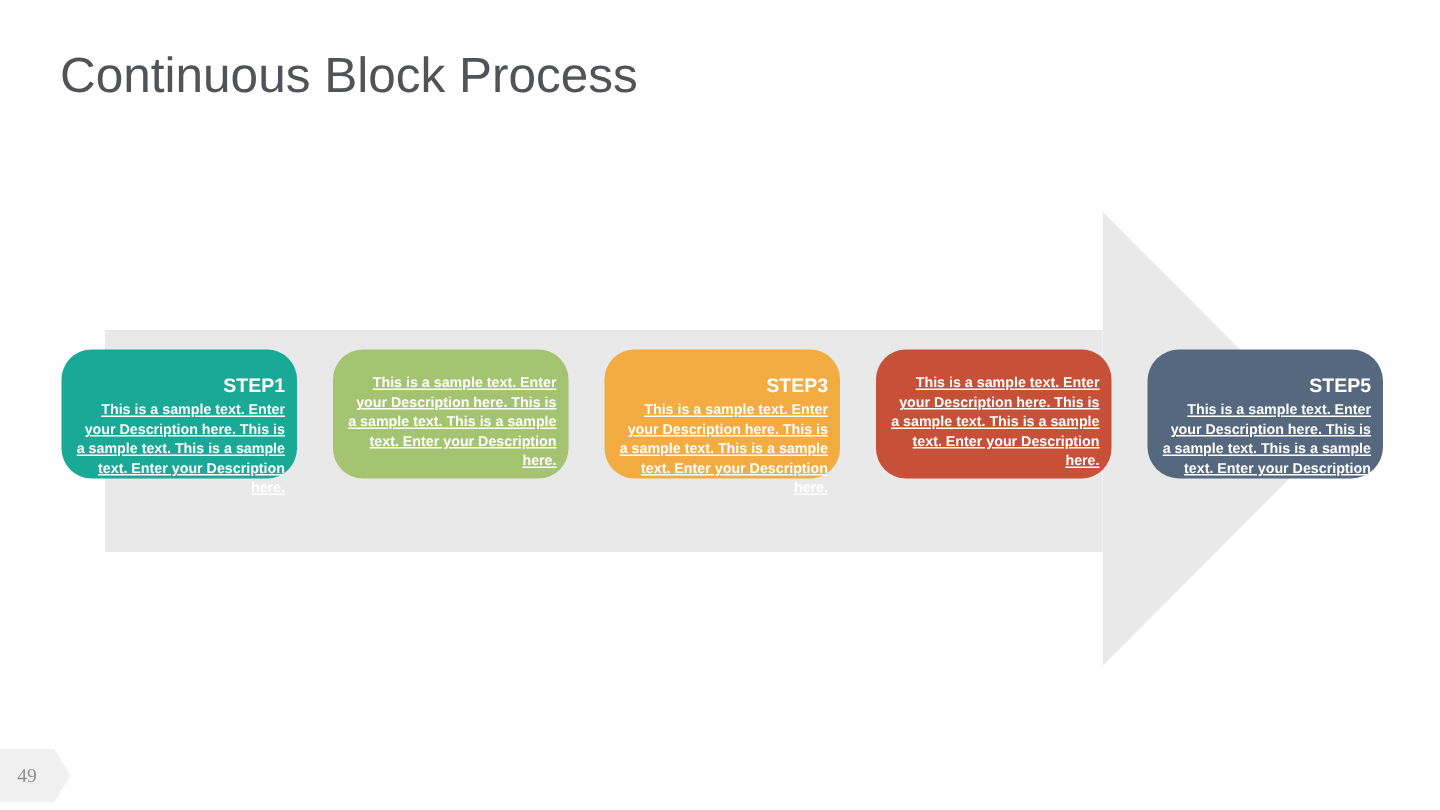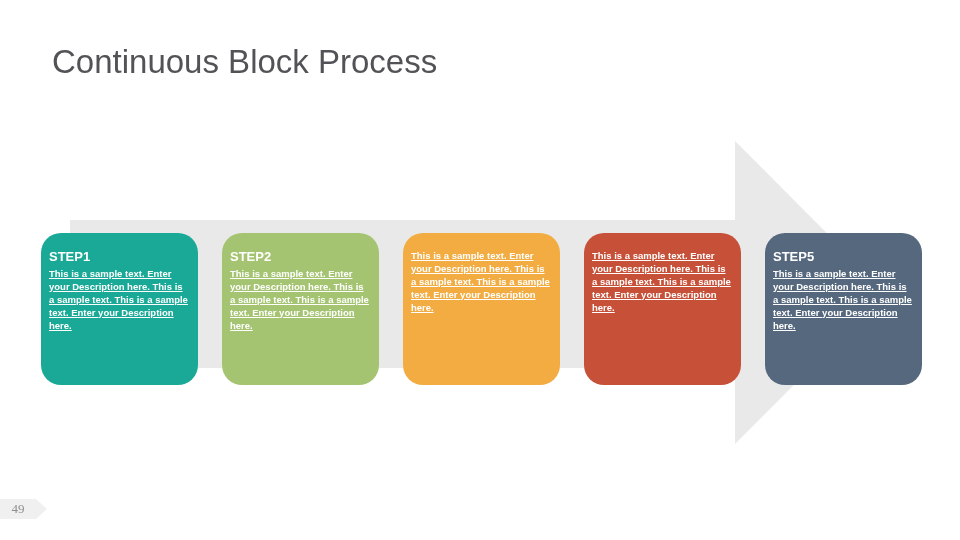--- a/index.html
+++ b/index.html
@@ -13,21 +13,21 @@
     width: 960px;
     height: 540px;
     background: #ffffff;
     overflow: hidden;
   }
   
   .slide-title {
     position: absolute;
     left: 40px;
     top: 30px;
-    margin: 12px;
+    margin: 0;
     font-size: 33px;
     font-weight: 500;
     color: #525356;
     letter-spacing: 0px;
     line-height: 40px;
   }
   .slide-subtitle {
     position: absolute;
     left: 41px;
     top: 78px;
@@ -51,26 +51,26 @@
     width: 151px;
     height: 303px;
     clip-path: polygon(0 0, 100% 50%, 0 100%);
     z-index: 1;
   }
   
   .step {
     position: absolute;
     top: 233px;
     width: 157px;
-    height: 152px;
+    height: 86px;
     border-radius: 20px;
     z-index: 2;
     box-sizing: border-box;
     padding: 16px 8px 0 8px;
-    text-align: left;
+    text-align: right;
     color: #ffffff;
   }
   .step-1 { left: 41px; }
   .step-2 { left: 222px; }
   .step-3 { left: 403px; }
   .step-4 { left: 584px; }
   .step-5 { left: 765px; }
   .step-title {
     font-size: 13px;
     font-weight: bold;
@@ -82,21 +82,21 @@
     font-weight: bold;
     line-height: 13px;
     text-decoration: underline;
   }
   
   .page-badge {
     position: absolute;
     left: 0;
     top: 499px;
     width: 47px;
-    height: 20px;
+    height: 36px;
     clip-path: polygon(0 0, 36px 0, 47px 50%, 36px 100%, 0 100%);
     display: flex;
     align-items: center;
     justify-content: center;
     padding-right: 11px;
     box-sizing: border-box;
     z-index: 3;
   }
   .page-badge span {
     font-family: "Liberation Serif", serif;
@@ -115,33 +115,33 @@
   <div class="arrow-band" style="background-color: rgb(233, 233, 233);"></div>
 
   <div class="arrow-head" style="background-color: rgb(233, 233, 233);"></div>
 
   <div class="step step-1" style="background-color: rgb(26, 169, 150);">
     <div class="step-title">STEP1</div>
     <div class="step-desc">This is a sample text. Enter your Description here. This is a sample text. This is a sample text. Enter your Description here.</div>
   </div>
 
   <div class="step step-2" style="background-color: rgb(165, 196, 113);">
-    <div class="step-title">STEP2</div>
     <div class="step-desc">This is a sample text. Enter your Description here. This is a sample text. This is a sample text. Enter your Description here.</div>
   </div>
 
   <div class="step step-3" style="background-color: rgb(242, 172, 65);">
+    <div class="step-title">STEP3</div>
     <div class="step-desc">This is a sample text. Enter your Description here. This is a sample text. This is a sample text. Enter your Description here.</div>
   </div>
 
   <div class="step step-4" style="background-color: rgb(199, 80, 56);">
     <div class="step-desc">This is a sample text. Enter your Description here. This is a sample text. This is a sample text. Enter your Description here.</div>
   </div>
 
-  <div class="step step-5" style="background-color: rgb(86, 104, 126);">
+  <div class="step step-5" style="background-color: rgb(86, 104, 126); border-radius: 21px;">
     <div class="step-title">STEP5</div>
     <div class="step-desc">This is a sample text. Enter your Description here. This is a sample text. This is a sample text. Enter your Description here.</div>
   </div>
 
   <div class="page-badge" style="background-color: rgb(240, 240, 240);">
     <span>49</span>
   </div>
 
 </div>
 

